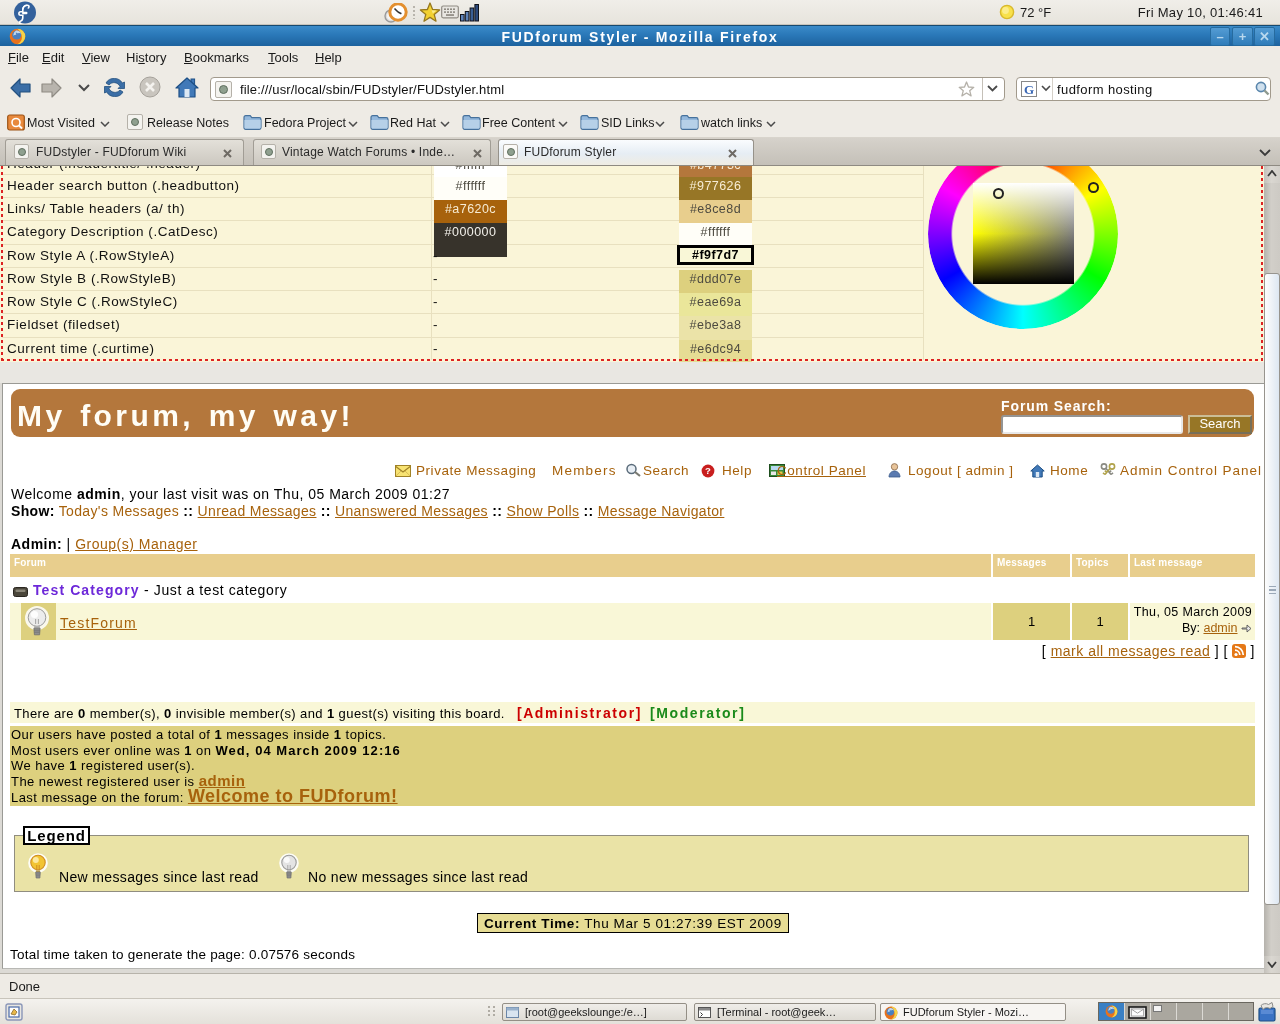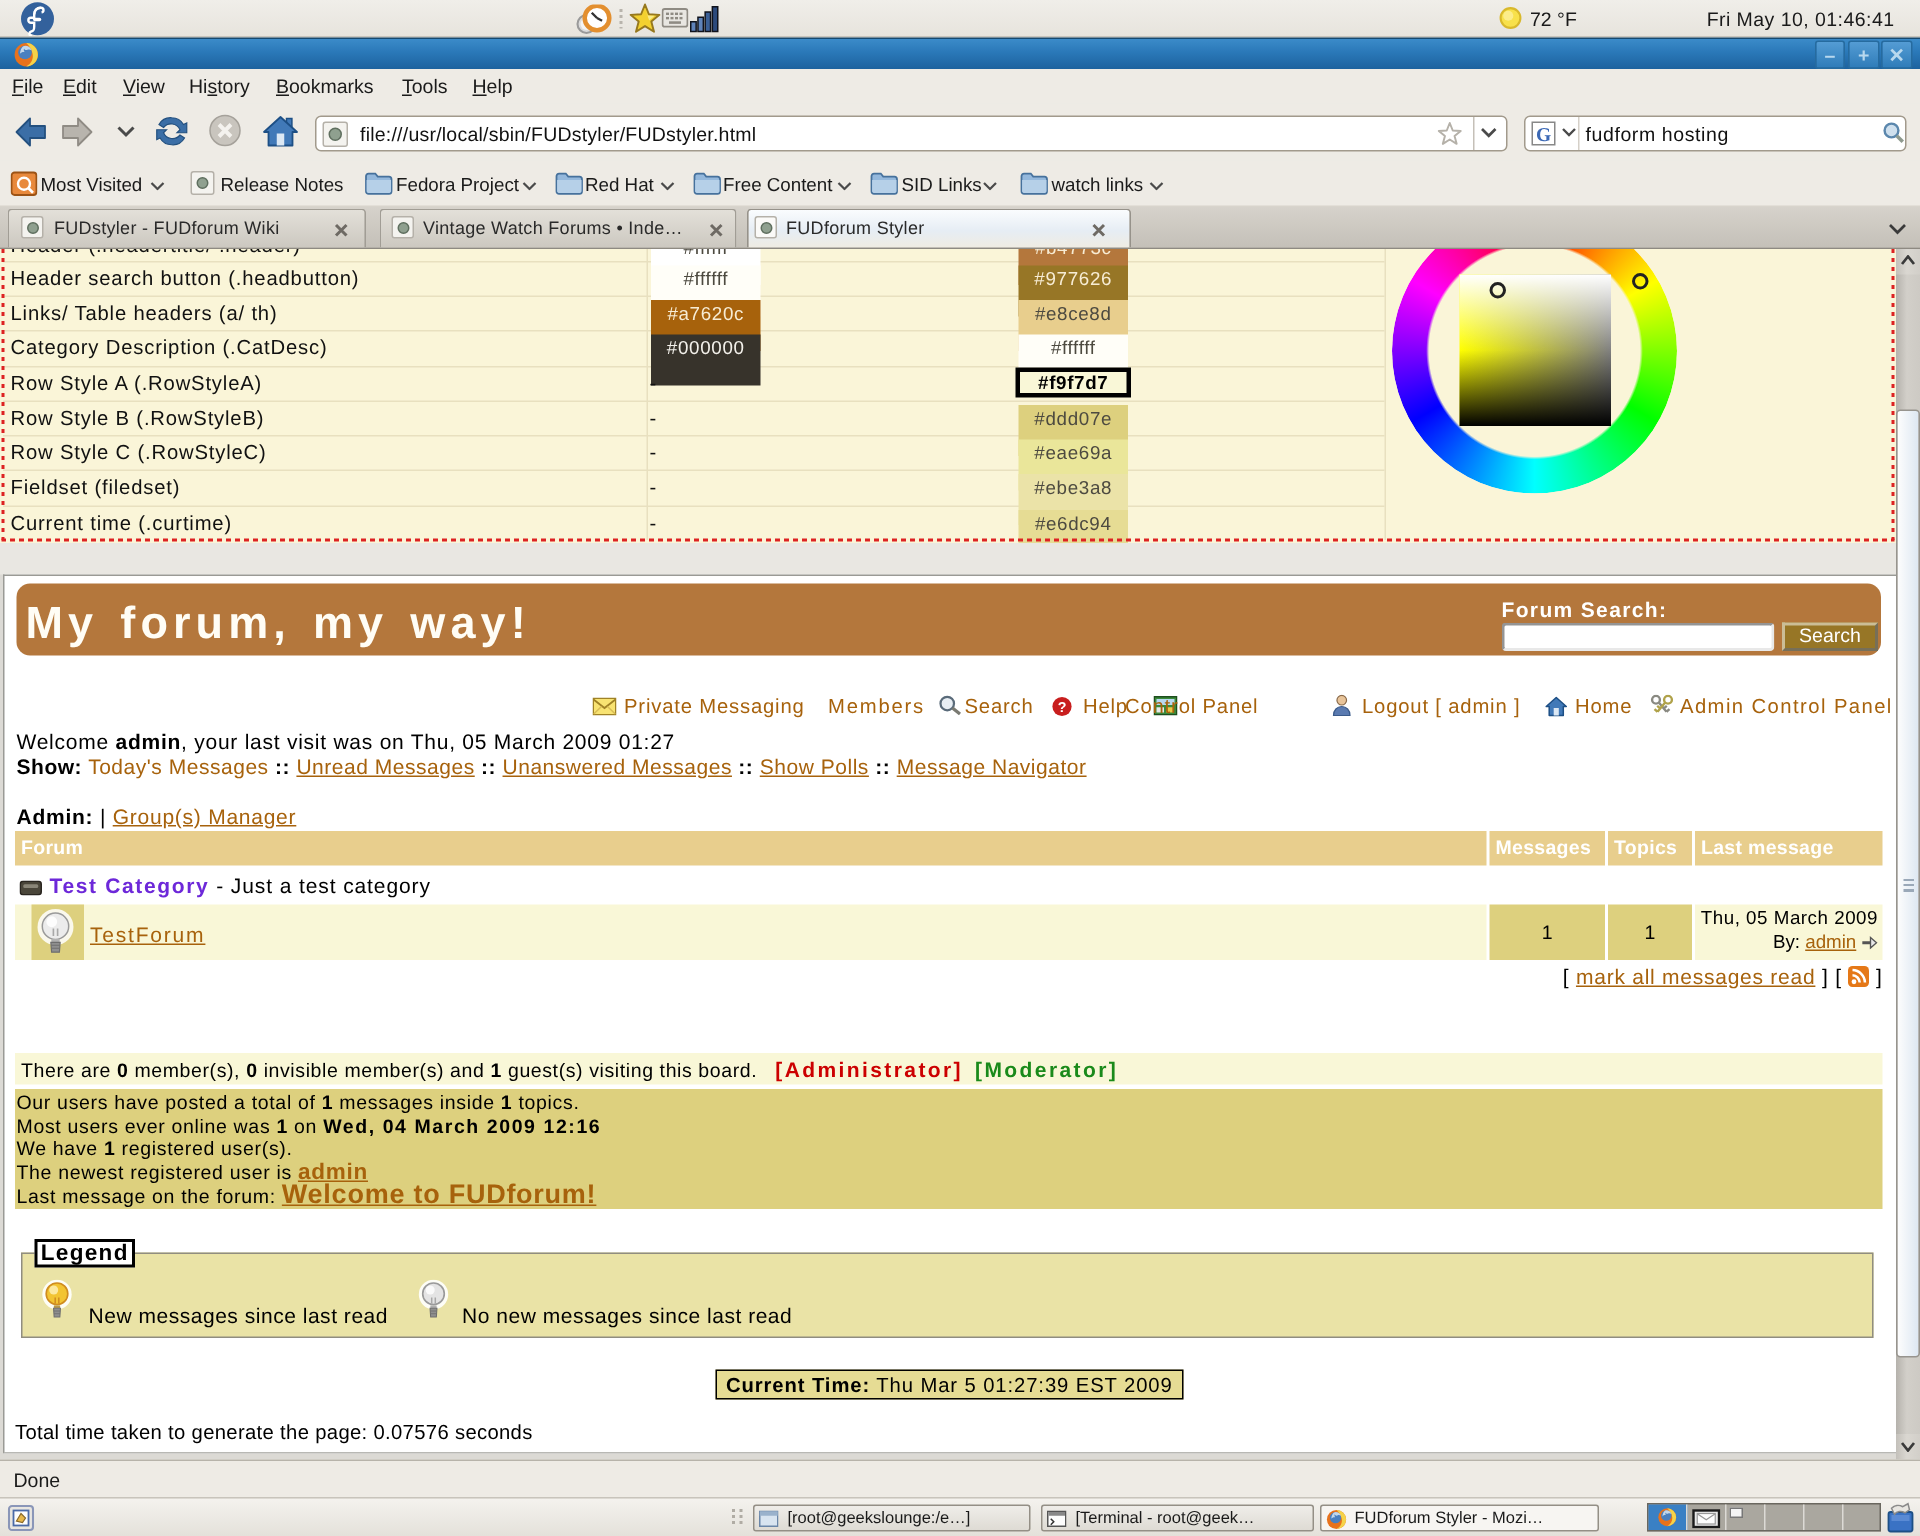--- a/index.html
+++ b/index.html
@@ -56,21 +56,21 @@
 a.brown{color:#a7620c;text-decoration:underline;}
 #fhead{position:absolute;left:5px;top:5px;width:1243px;height:48px;background:#b4773c;border-radius:9px;}
 #ftitle{position:absolute;left:6px;top:10px;font-size:30px;font-weight:bold;color:#fffdf5;letter-spacing:3.4px;word-spacing:3px;}
 #fsearchlbl{position:absolute;left:990px;top:9px;font-size:14px;font-weight:bold;color:#fff;letter-spacing:0.9px;}
 #fsearchbox{position:absolute;left:990px;top:26px;width:182px;height:19px;background:#fff;border:2px inset #e8e8e8;border-radius:3px;}
 #fsearchbtn{position:absolute;left:1177px;top:26px;width:64px;height:19px;background:#977626;border:2px outset #cbbd96;color:#fff;font-size:13px;text-align:center;line-height:14px;}
 #iconrow{position:absolute;left:0;top:0;width:0;height:0;}
 .irt{position:absolute;top:78.5px;font-size:13.5px;letter-spacing:0.55px;color:#a7620c;white-space:nowrap;}
 .iri{position:absolute;}
 .fline{position:absolute;left:5px;font-size:14px;color:#000;}
-.band{position:absolute;background:#e8ce8d;color:#fff;font-weight:bold;font-size:13px;letter-spacing:0.2px;}
+.band{position:absolute;background:#e8ce8d;color:#fff;font-weight:bold;font-size:10px;letter-spacing:0.2px;}
 .cellt{position:absolute;background:#ddd07e;}
 .rowa{position:absolute;background:#f9f7d7;}
 #stats{position:absolute;left:4px;top:342px;width:1245px;height:80px;background:#ddd07e;font-size:13px;letter-spacing:0.45px;color:#000;padding:1px 0 0 1px;line-height:15.6px;}
 #legend{position:absolute;left:8px;top:451px;width:1235px;height:57px;background:#eae3a6;border:1px solid #908d80;}
 #legendlbl{position:absolute;left:17px;top:442px;width:67px;height:19px;background:#fff;border:2px solid #000;font-weight:bold;font-size:15px;letter-spacing:0.9px;text-align:center;line-height:15px;}
 .legtxt{position:absolute;top:485px;font-size:14px;letter-spacing:0.35px;color:#000;}
 #curtime{position:absolute;left:471px;top:529px;height:20px;background:#e6dc94;border:1px solid #000;font-size:13.5px;letter-spacing:0.6px;padding:2px 6px 0 6px;}
 #totaltime{position:absolute;left:4px;top:563px;font-size:13.5px;letter-spacing:0.22px;color:#000;}
 
 
@@ -147,20 +147,21 @@
 </div>
 
 <div id="titlebar" class="abs">
   <svg class="abs" style="left:9px;top:2px;" width="17" height="17" viewBox="0 0 16 16">
     <circle cx="8" cy="8" r="7.3" fill="#e8721c"></circle>
     <path d="M8 0.7A7.3 7.3 0 0115.3 8 7.3 7.3 0 018 15.3c3-1.6 4.6-4.6 4-7.8C11.5 4.8 10 2.6 8 .7z" fill="#f5d348"></path>
     <circle cx="7.2" cy="6.6" r="4.3" fill="#4a80c0"></circle>
     <path d="M7.3 2.3c1.9 0 3.6 1.2 4.1 3-.8-.7-1.9-.8-2.7-.4C7.8 5.3 7 4.9 6.6 4c-.3.8-.1 1.7.4 2.3-1.2-.2-2.2.2-2.9 1.1.1-2.9 1.6-5.1 3.2-5.1z" fill="#cfe0f0" opacity="0.9"></path>
     <path d="M2.9 10.2c1.2 2.6 4.6 3.6 7.4 2.2-2.2.3-4.6-.4-5.6-2.4z" fill="#e8721c"></path>
   </svg>
+  <div id="title" class="abs">FUDforum Styler - Mozilla Firefox</div>
   <div class="winbtn abs" style="left:1210px;width:20px;">–</div>
   <div class="winbtn abs" style="left:1232px;width:21px;">+</div>
   <div class="winbtn abs" style="left:1254px;width:21px;">✕</div>
 </div>
 
 <div id="menubar" class="abs">
   <div class="menu abs" style="left:8px;"><u>F</u>ile</div>
   <div class="menu abs" style="left:42px;"><u>E</u>dit</div>
   <div class="menu abs" style="left:82px;"><u>V</u>iew</div>
   <div class="menu abs" style="left:126px;">Hi<u>s</u>tory</div>
@@ -394,21 +395,21 @@
               <circle cx="7" cy="7" r="6.4" fill="#c81e1e"></circle>
               <text x="7" y="10.4" font-size="9.5" font-weight="bold" fill="#fff" text-anchor="middle" font-family="Liberation Sans">?</text>
             </svg>
       <div class="irt" style="left:716px;">Help</div>
       <svg class="iri" style="left:763px;top:80px;" width="16" height="13" viewBox="0 0 16 13">
               <rect x="0.5" y="0.5" width="15" height="12" fill="#3a8a3a" stroke="#1e4e1e"></rect>
               <rect x="2" y="2" width="12" height="4" fill="#b8d8f0"></rect>
               <rect x="2" y="7.5" width="5" height="3.5" fill="#e8e8e8"></rect>
               <rect x="8.5" y="7.5" width="5" height="3.5" fill="#e8c84a"></rect>
             </svg>
-      <div class="irt" style="left:744px;">Control Panel</div>
+      <div class="irt" style="left:771px;text-decoration:underline;">Control Panel</div>
       <svg class="iri" style="left:882px;top:79px;" width="13" height="15" viewBox="0 0 13 15">
               <circle cx="6.5" cy="3.8" r="3.2" fill="#e8c49a" stroke="#8a6a4a" stroke-width="0.8"></circle>
               <path d="M1 14c0-3.6 2.4-6 5.5-6S12 10.4 12 14z" fill="#5a7ab0" stroke="#3a5a8a" stroke-width="0.8"></path>
             </svg>
       <div class="irt" style="left:902px;">Logout [ admin ]</div>
       <svg class="iri" style="left:1024px;top:80px;" width="15" height="14" viewBox="0 0 15 14">
               <path d="M7.5 1L0.8 7h2v6h9.4V7h2z" fill="#4179b8" stroke="#1d4f85" stroke-width="1" stroke-linejoin="round"></path>
               <rect x="5.8" y="8" width="3.4" height="5" fill="#dce8f4"></rect>
             </svg>
       <div class="irt" style="left:1044px;">Home</div>

